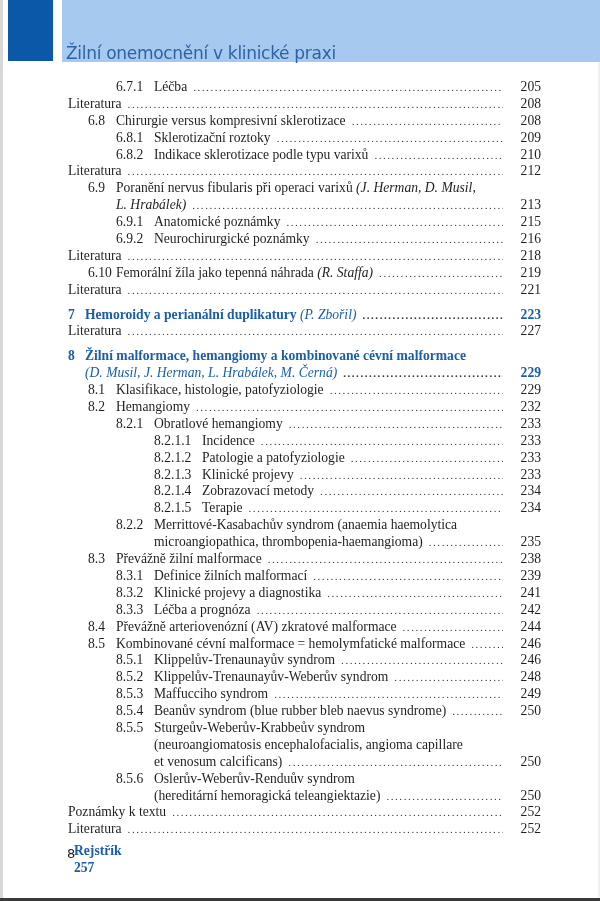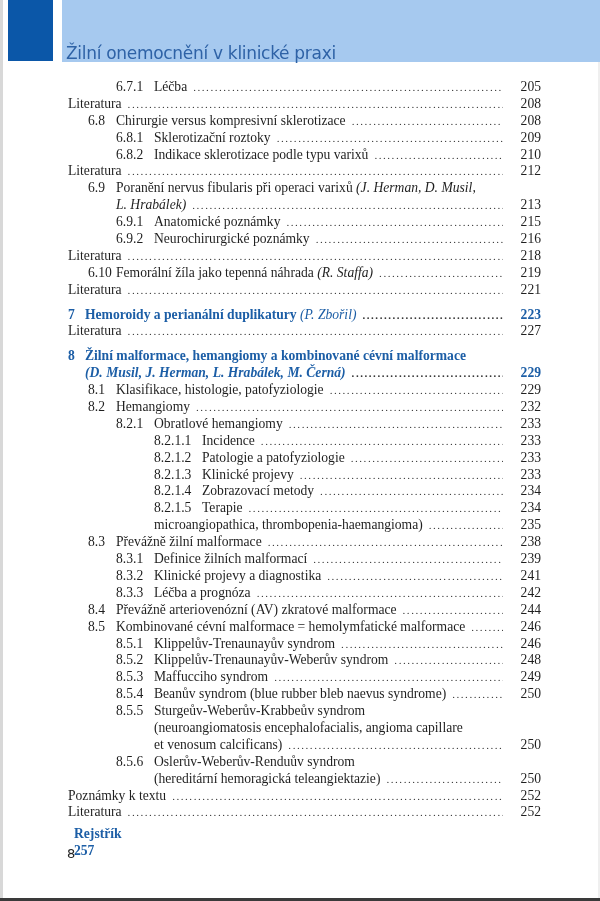--- a/index.html
+++ b/index.html
@@ -141,21 +141,21 @@
       <span class="page">227</span>
     </div>
     <div class="gap" style="height: 8px;"></div>
     <div class="row cont blue" style="padding-left: 0px;">
       <span class="num" style="width: 17px;">8</span>
       <span class="title">Žilní malformace, hemangiomy a kombinované cévní malformace</span>
       <span class="dots"></span>
       <span class="page"></span>
     </div>
     <div class="row blue" style="padding-left: 17px;">
-      <span class="title"><span class="it" style="font-weight: bold;">(D. Musil, J. Herman, L. Hrabálek, M. Černá)</span></span>
+      <span class="title"><span class="it" style="font-weight: normal;">(D. Musil, J. Herman, L. Hrabálek, M. Černá)</span></span>
       <span class="dots"></span>
       <span class="page">229</span>
     </div>
     <div class="row" style="padding-left: 20px; align-items: center;">
       <span class="num" style="width: 28px;">8.1</span>
       <span class="title">Klasifikace, histologie, patofyziologie</span>
       <span class="dots"></span>
       <span class="page">229</span>
     </div>
     <div class="row" style="padding-left: 20px;">
@@ -193,20 +193,26 @@
       <span class="title">Zobrazovací metody</span>
       <span class="dots"></span>
       <span class="page">234</span>
     </div>
     <div class="row" style="padding-left: 86px;">
       <span class="num" style="width: 48px;">8.2.1.5</span>
       <span class="title">Terapie</span>
       <span class="dots"></span>
       <span class="page">234</span>
     </div>
+    <div class="row cont" style="padding-left: 48px;">
+      <span class="num" style="width: 38px;">8.2.2</span>
+      <span class="title">Merrittové-Kasabachův syndrom (anaemia haemolytica</span>
+      <span class="dots"></span>
+      <span class="page"></span>
+    </div>
     <div class="row" style="padding-left: 86px;">
       <span class="title">microangiopathica, thrombopenia-haemangioma)</span>
       <span class="dots"></span>
       <span class="page">235</span>
     </div>
     <div class="row" style="padding-left: 20px; align-items: center;">
       <span class="num" style="width: 28px;">8.3</span>
       <span class="title">Převážně žilní malformace</span>
       <span class="dots"></span>
       <span class="page">238</span>

